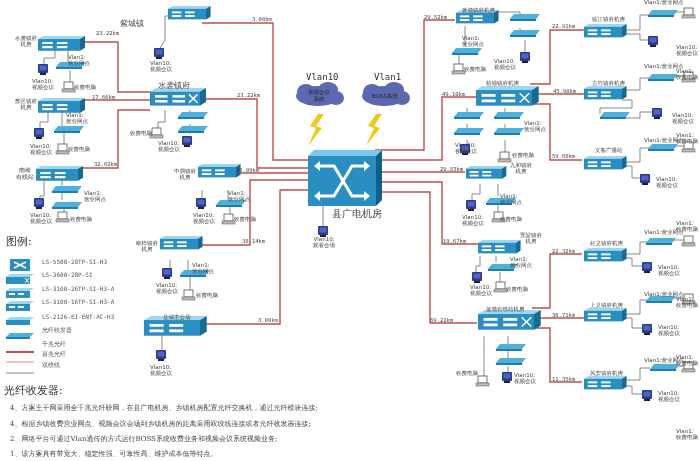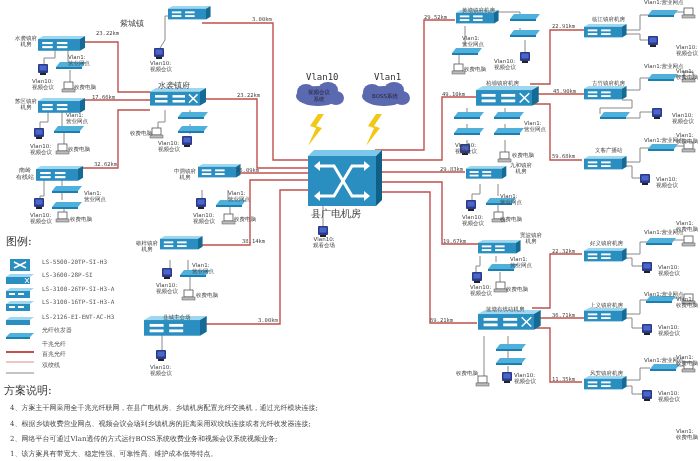--- a/index.html
+++ b/index.html
@@ -595,21 +595,21 @@
         <rect x="644" y="399" width="6" height="2" fill="#222"></rect>
       </g>
     </g>
 </svg>
 
 <div class="vlanhead" style="left:306px;top:72px">Vlan10</div>
 <div class="vlanhead" style="left:374px;top:72px">Vlan1</div>
 <div class="cloudtxt" style="left:302px;top:89px;width:34px"><span>视频会议</span><br><span>系统</span></div>
 <div class="cloudtxt" style="left:368px;top:93px;width:34px">BOSS系统</div>
 
-<div class="big" style="left:311px;top:207px">县广电机房</div>
+<div class="big" style="left:332px;top:207px">县广电机房</div>
 <div class="lbl c" style="left:310px;top:236px;width:28px"><span>Vlan10:</span><br><span>观看会场</span></div>
 
 <div class="lbl c" style="left:8px;top:35px;width:36px"><span>水袭镇府</span><br><span>机房</span></div>
 <div class="big" style="left:120px;top:18px;font-size:8px">紫城镇</div>
 <div class="big" style="left:158px;top:80px;font-size:8px">水袭镇府</div>
 <div class="lbl c" style="left:8px;top:98px;width:36px"><span>苏区镇府</span><br><span>机房</span></div>
 <div class="lbl c" style="left:10px;top:166px;width:30px;font-size:6px;line-height:7px"><span>南岭</span><br><span>有线站</span></div>
 <div class="lbl c" style="left:168px;top:168px;width:34px"><span>中洞镇府</span><br><span>机房</span></div>
 <div class="lbl c" style="left:130px;top:240px;width:34px"><span>敬梓镇府</span><br><span>机房</span></div>
 <div class="lbl" style="left:163px;top:314px">县城主会场</div>
@@ -761,19 +761,19 @@
       <span class="txt">百兆光纤</span>
     </div>
     <div class="legend-item" style="top: 359px;">
       <span class="sw"><svg width="28" height="4">
           <line x1="0" y1="2" x2="28" y2="2" stroke="#888" stroke-width="1"></line>
         </svg></span>
       <span class="txt">双绞线</span>
     </div>
   </div>
 
-<div class="scheme-title">方案说明:</div>
+<div class="scheme-title">光纤收发器:</div>
 <div id="scheme">
     <div class="scheme-item" style="top: 403px;">4、方案主干网采用全千兆光纤联网，在县广电机房、乡镇机房配置光纤交换机，通过光纤模块连接;</div>
     <div class="scheme-item" style="top: 419px;">4、根据乡镇收费营业网点、视频会议会场到乡镇机房的距离采用双绞线连接或者光纤收发器连接;</div>
     <div class="scheme-item" style="top: 434px;">2、网络平台可通过Vlan透传的方式运行BOSS系统收费业务和视频会议系统视频业务;</div>
     <div class="scheme-item" style="top: 449px;">1、该方案具有带宽大、稳定性强、可靠性高、维护成本低等特点。</div>
   </div>
 
 </body></html>

